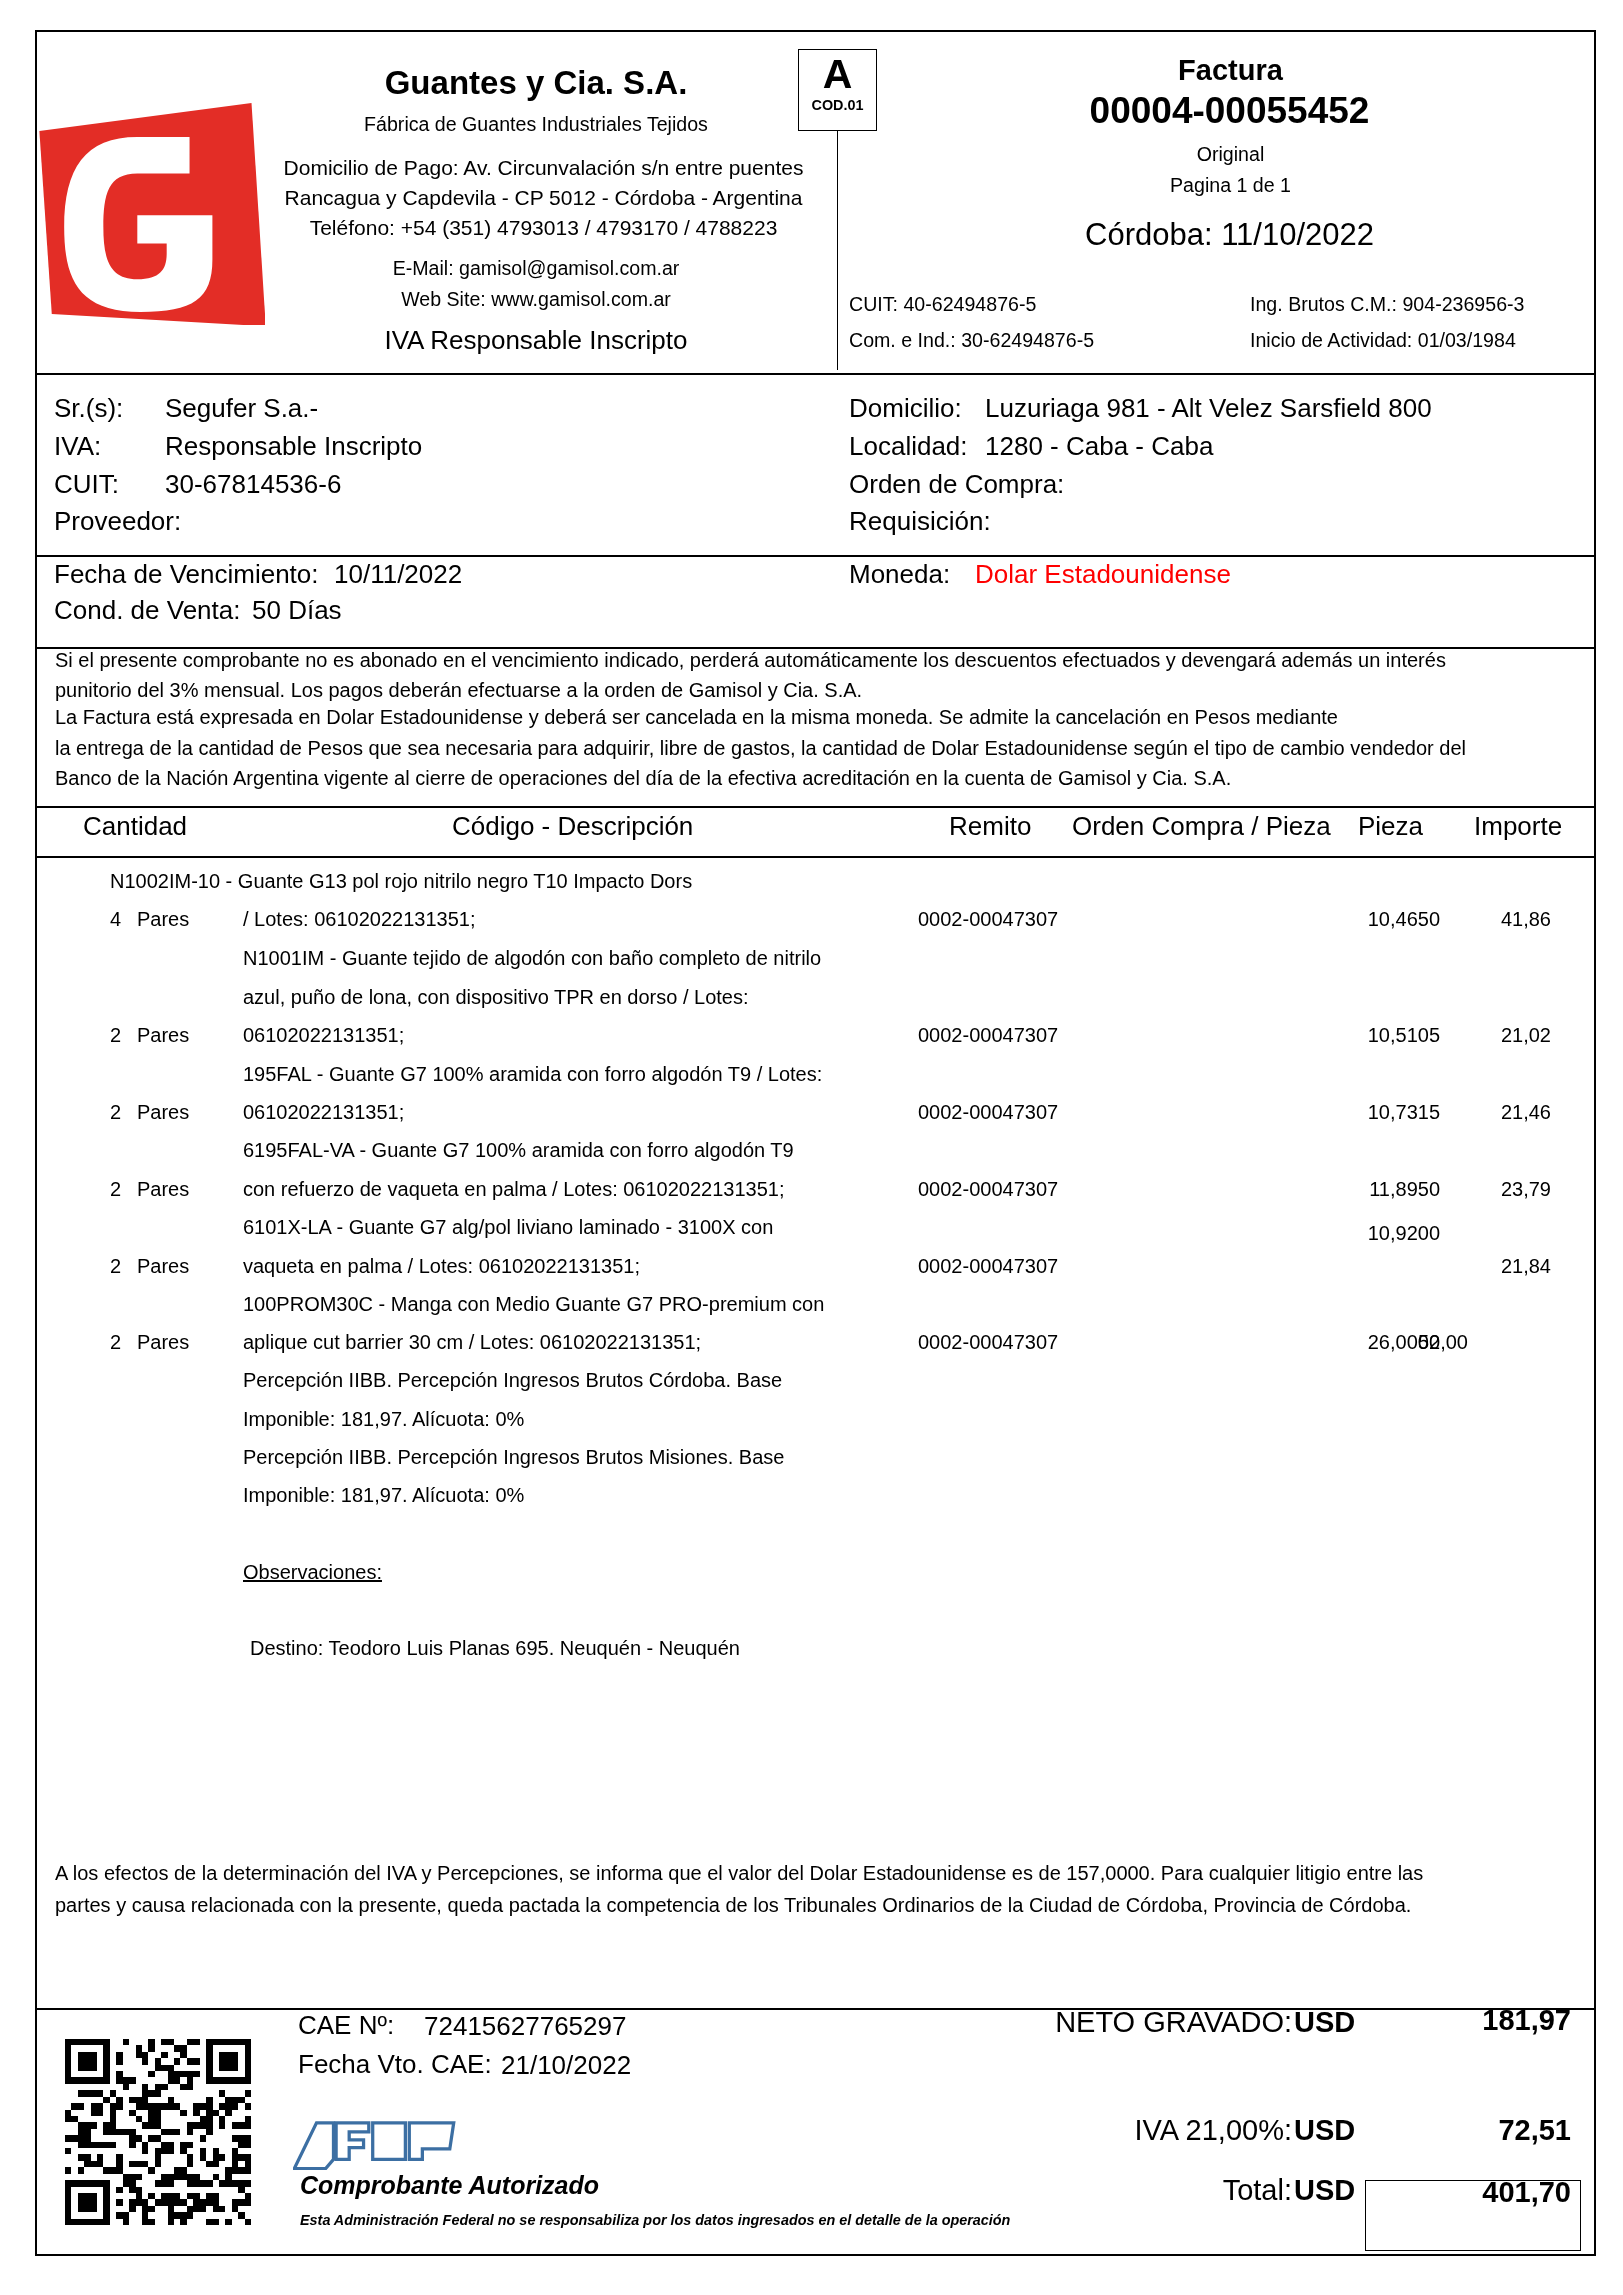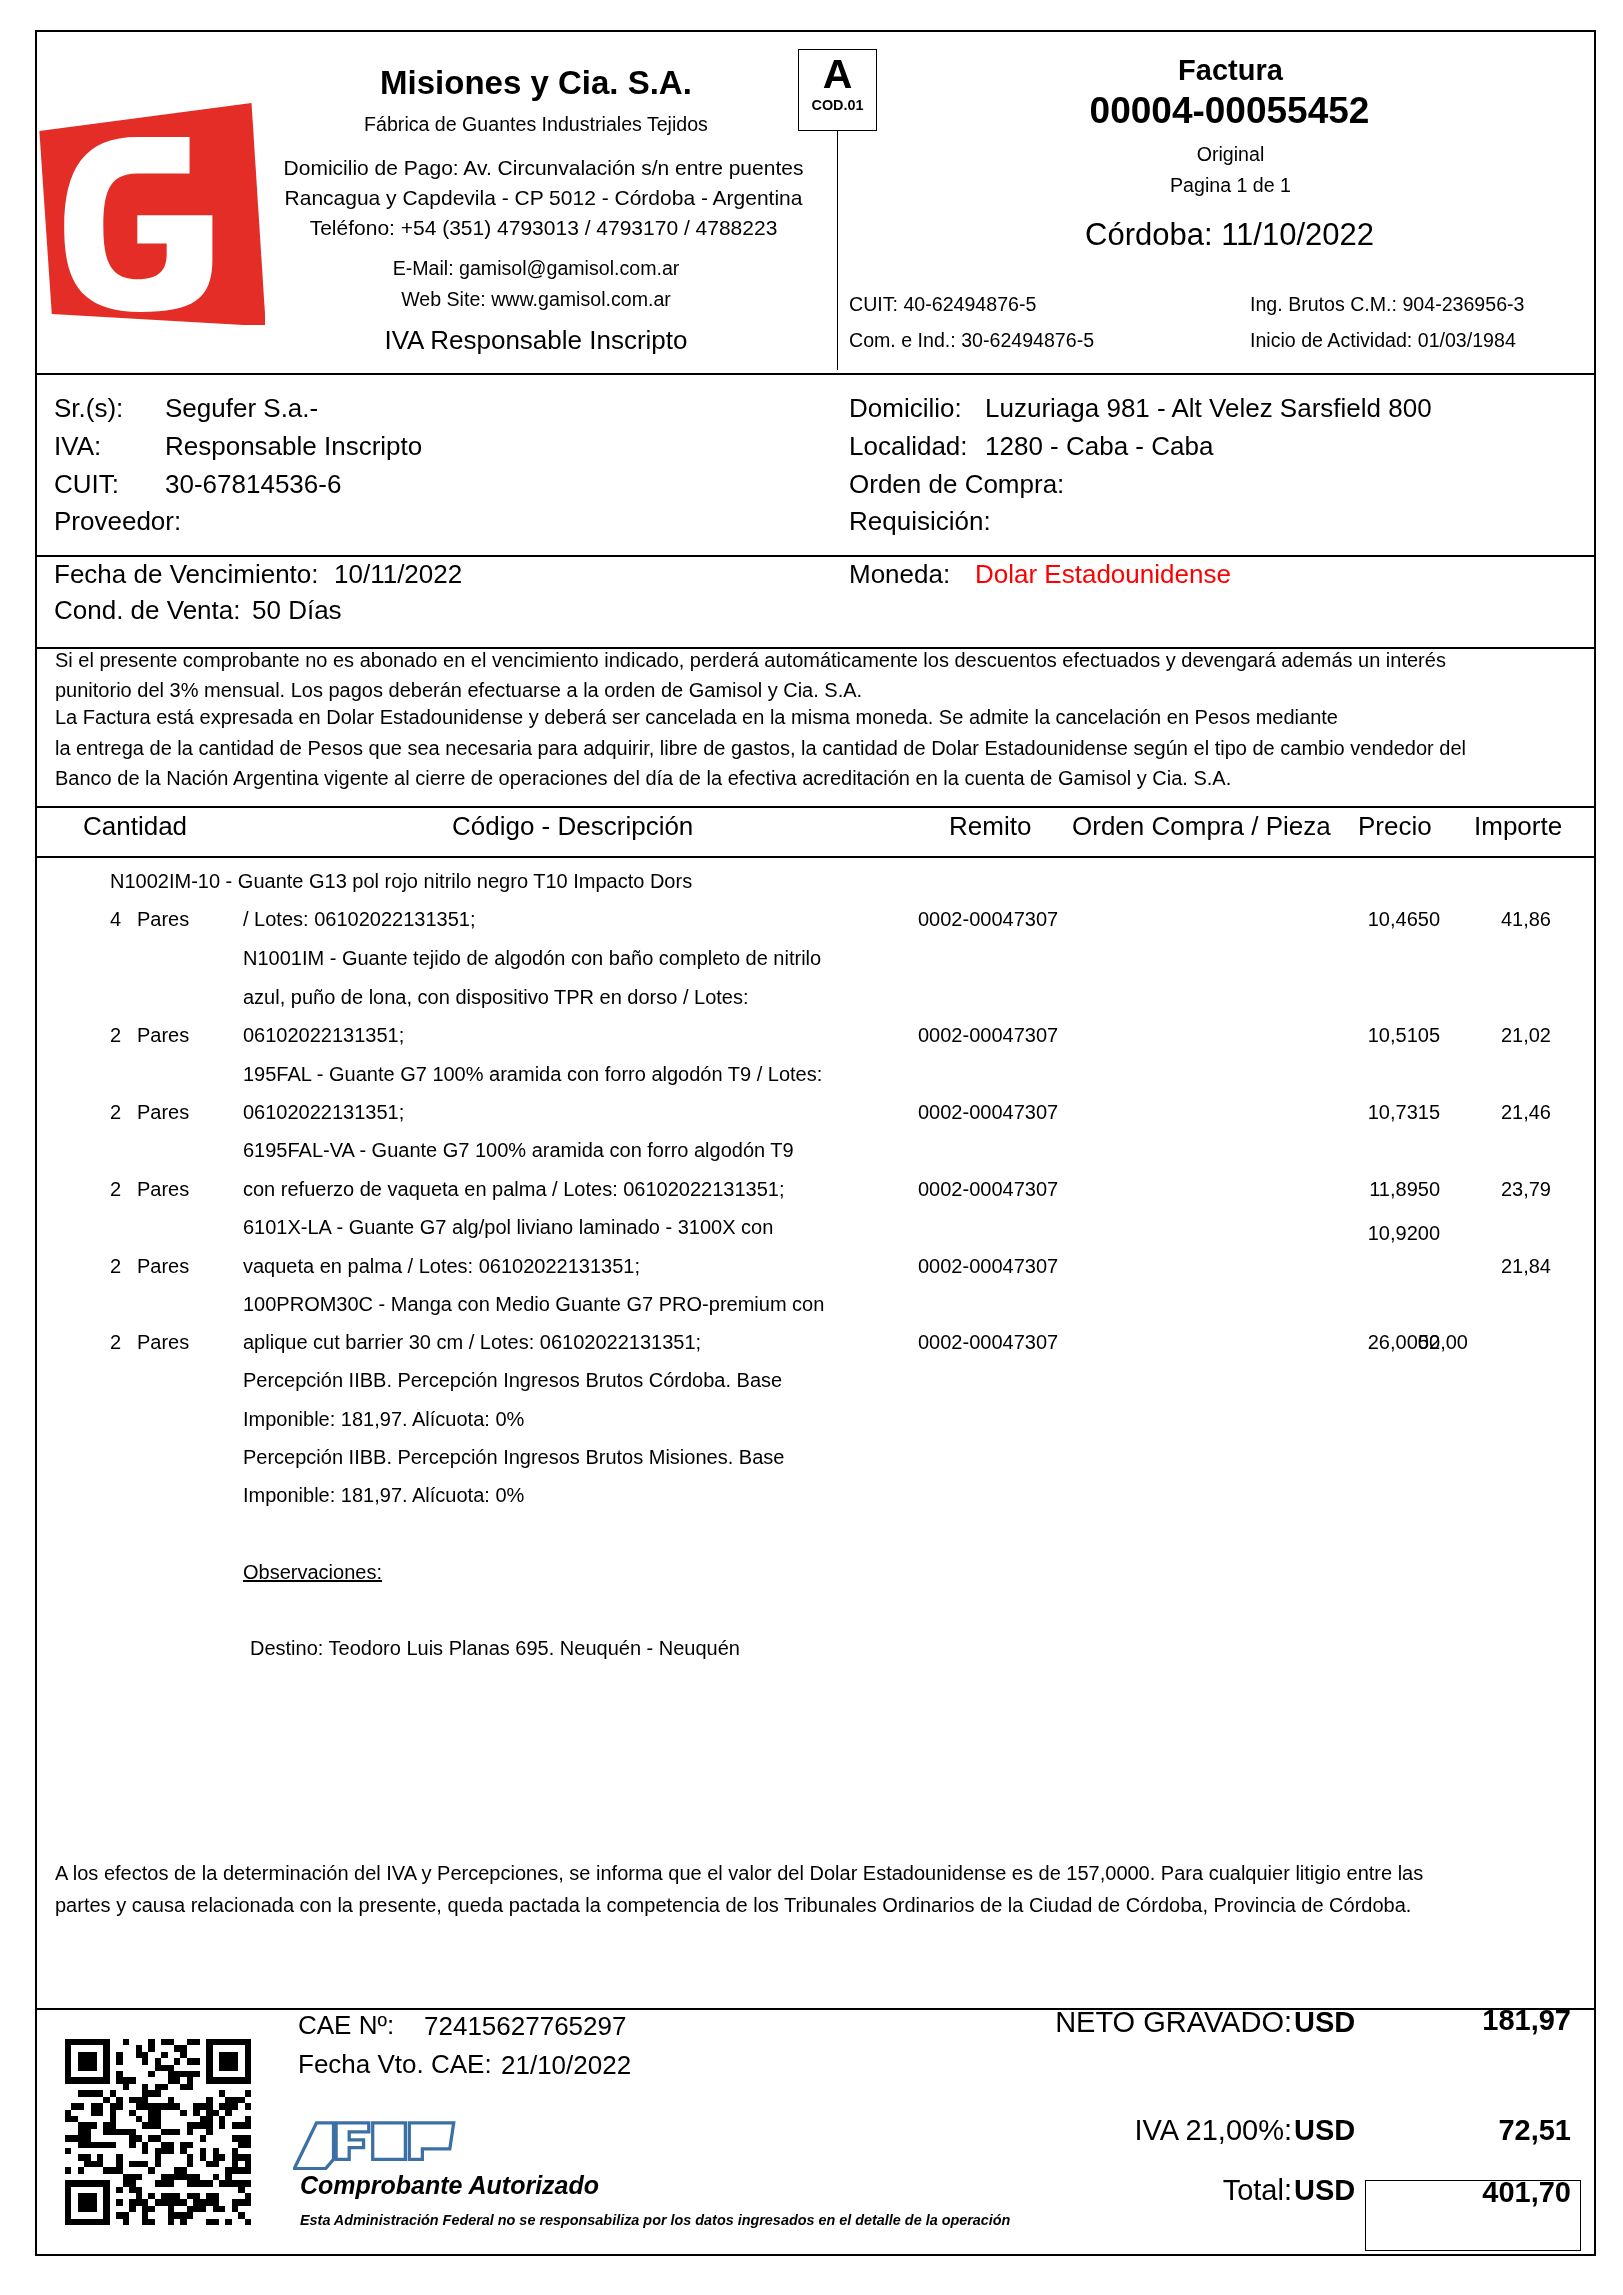--- a/index.html
+++ b/index.html
@@ -32,21 +32,21 @@
 </head>
 <body>
 
 <div class="frame"></div>
 
 <svg class="logo" viewBox="0 0 345 340">
   <polygon points="0,45 342,0 365,360 20,340" fill="#e32d26" transform="scale(0.95)"></polygon>
   <path d="M230 52 L230 108 L150 108 C105 108 98 140 98 190 C98 240 108 270 150 270 C185 270 195 255 195 230 L195 215 L150 215 L150 172 L265 172 L265 240 C265 300 235 320 155 320 C60 320 38 270 38 190 C38 100 70 52 150 52 Z" fill="#ffffff"></path>
 </svg>
 
-<div class="abs company c" style="left:281px; top:64px; width:510px;">Misiones y Cia. S.A.</div>
+<div class="abs company c" style="left:281px; top:64px; width:510px;">Guantes y Cia. S.A.</div>
 <div class="abs f30 c" style="left:281px; top:113px; width:510px;">Fábrica de Guantes Industriales Tejidos</div>
 <div class="abs f32 c" style="left:262px; top:156px; width:563px;">Domicilio de Pago: Av. Circunvalación s/n entre puentes</div>
 <div class="abs f32 c" style="left:262px; top:186px; width:563px;">Rancagua y Capdevila - CP 5012 - Córdoba - Argentina</div>
 <div class="abs f32 c" style="left:262px; top:216px; width:563px;">Teléfono: +54 (351) 4793013 / 4793170 / 4788223</div>
 <div class="abs f30 c" style="left:281px; top:257px; width:510px;">E-Mail: gamisol@gamisol.com.ar</div>
 <div class="abs f30 c" style="left:281px; top:288px; width:510px;">Web Site: www.gamisol.com.ar</div>
 <div class="abs f40 c" style="left:281px; top:325px; width:510px;">IVA Responsable Inscripto</div>
 
 <div class="letter-box">
   <div class="big">A</div>
@@ -98,21 +98,21 @@
 <div class="abs para" style="left:55px; top:702px;">La Factura está expresada en Dolar Estadounidense y deberá ser cancelada en la misma moneda. Se admite la cancelación en Pesos mediante</div>
 <div class="abs para" style="left:55px; top:733px;">la entrega de la cantidad de Pesos que sea necesaria para adquirir, libre de gastos, la cantidad de Dolar Estadounidense según el tipo de cambio vendedor del</div>
 <div class="abs para" style="left:55px; top:763px;">Banco de la Nación Argentina vigente al cierre de operaciones del día de la efectiva acreditación en la cuenta de Gamisol y Cia. S.A.</div>
 
 <div class="hline" style="left:35px; top:806px; width:1561px;"></div>
 
 <div class="abs f40" style="left:83px; top:811px;">Cantidad</div>
 <div class="abs f40" style="left:452px; top:811px;">Código - Descripción</div>
 <div class="abs f40" style="left:949px; top:811px;">Remito</div>
 <div class="abs f40" style="left:1072px; top:811px;">Orden Compra / Pieza</div>
-<div class="abs f40" style="left:1358px; top:811px;">Precio</div>
+<div class="abs f40" style="left:1358px; top:811px;">Pieza</div>
 <div class="abs f40" style="left:1474px; top:811px;">Importe</div>
 
 <div class="hline" style="left:35px; top:856px; width:1561px;"></div>
 
 <div>
   <div class="abs item" style="left:110px; top:862px;">N1002IM-10   -   Guante G13 pol rojo nitrilo negro T10 Impacto Dors</div>
   <div class="abs item" style="left:110px; top:900px; width:39px;"></div>
   <div class="abs item" style="left:110px; top:900px;">4</div>
   <div class="abs item" style="left:137px; top:900px;">Pares</div>
   <div class="abs item" style="left:243px; top:900px;">/ Lotes: 06102022131351;</div>

